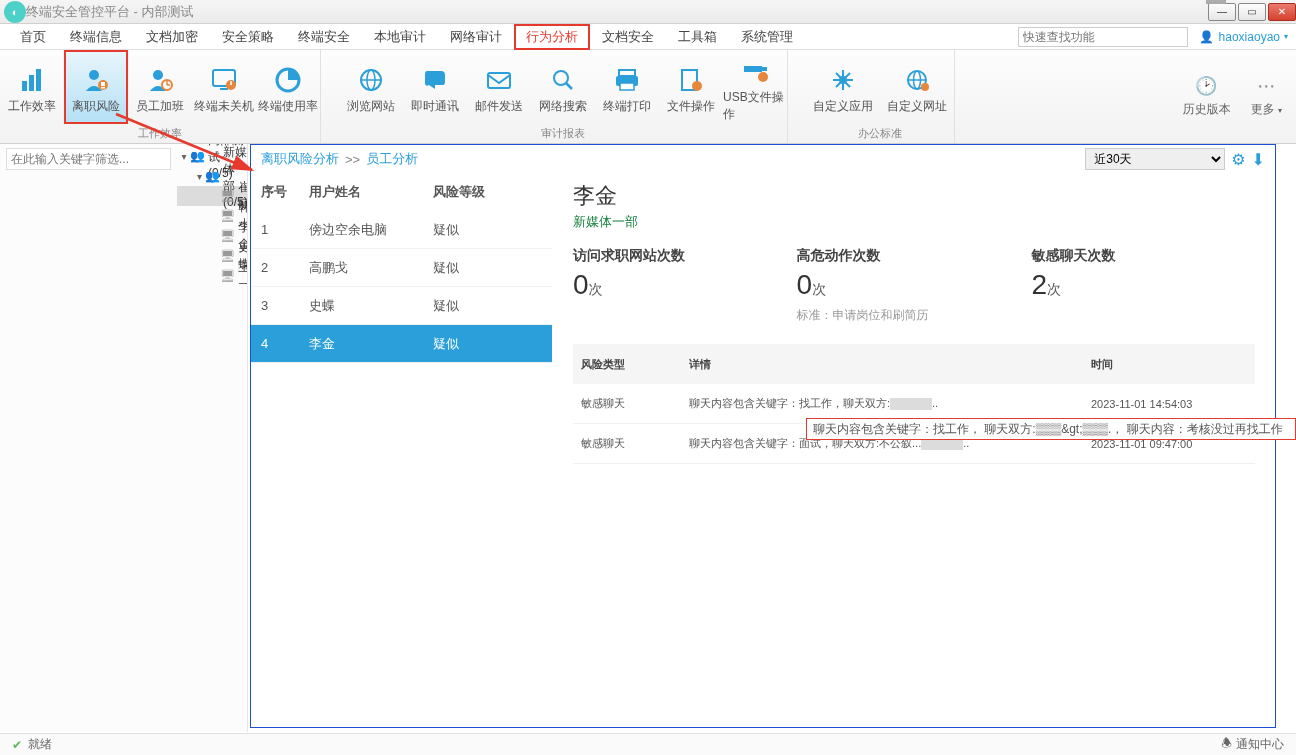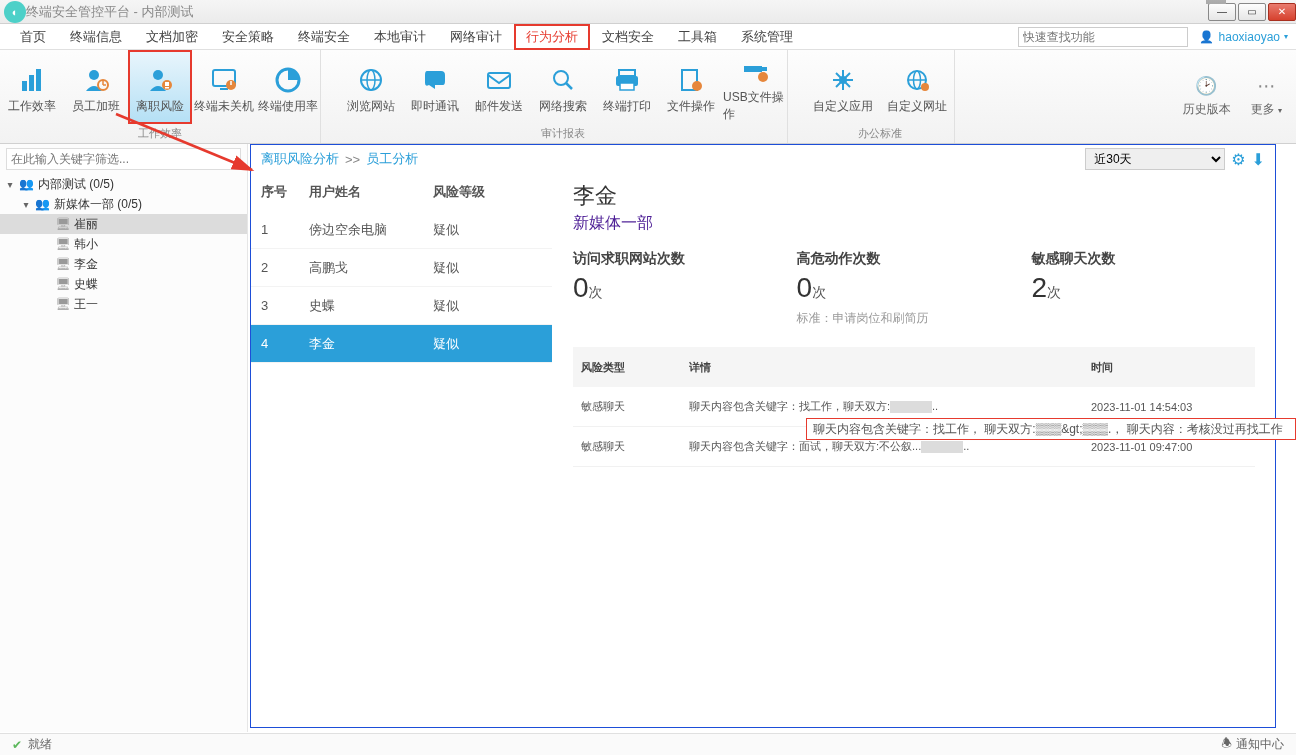--- a/index.html
+++ b/index.html
@@ -31,21 +31,21 @@
 .ribbon-btn .ico { width: 30px; height: 28px; display: flex; align-items: center; justify-content: center; }
 .ribbon-btn.highlighted { background: linear-gradient(#e8f5fc,#b5e0f5); border: 2px solid #e63a2e; }
 .ribbon-right { position: absolute; right: 6px; top: 0; height: 100%; display: flex; align-items: center; gap: 20px; padding-right: 8px; }
 .rr-item { display: flex; flex-direction: column; align-items: center; gap: 4px; cursor: pointer; color: #666; font-size: 12px; }
 .rr-item .ico { color: #888; font-size: 18px; }
 .rr-item .caret { font-size: 8px; }
 .rr-thumb { width: 20px; height: 28px; background: linear-gradient(#d0d0d0,#aaa); border: 1px solid #aaa; position: absolute; right: 70px; top: -24px; }
 
 
 .body { display: flex; height: 588px; }
-.sidebar { width: 248px; background: #fcfcfc; border-right: 1px solid #e6e6e6; display: flex; flex-direction: column; }
+.sidebar { width: 248px; background: #fcfcfc; border-right: 1px solid #e6e6e6; display: flex; flex-direction: row; }
 .sidebar .filter { height: 22px; border: 1px solid #ddd; margin: 4px 6px 2px 6px; padding: 0 4px; font-size: 12px; color: #999; }
 .tree { flex: 1; overflow: auto; padding: 2px 0; }
 .tree-node { display: flex; align-items: center; height: 20px; cursor: pointer; gap: 3px; }
 .tree-node .tw { width: 12px; text-align: center; color: #666; font-size: 10px; }
 .tree-node .ic { width: 16px; text-align: center; }
 .tree-node.sel { background: #dcdcdc; }
 .lvl0 { padding-left: 4px; } .lvl1 { padding-left: 20px; } .lvl2 { padding-left: 40px; } .users-ic { color: #2b9fd9; } .pc-ic { color: #999; }
 
 
 .main { flex: 1; position: relative; border: 1px solid #1d4ed8; margin: 0 20px 4px 2px; background: #fff; display: flex; flex-direction: column; }
@@ -58,21 +58,21 @@
 .content { flex: 1; display: flex; overflow: hidden; }
 .userlist { width: 302px; border-right: 1px solid transparent; }
 .ul-head, .ul-row { display: flex; align-items: center; height: 38px; padding: 0 10px; font-size: 13px; }
 .ul-head { color: #555; font-weight: 600; border-bottom: 1px solid transparent; }
 .ul-row { border-bottom: 1px solid #f3f3f3; cursor: pointer; color: #555; }
 .ul-row.sel { background: #2b9fd9; color: #fff; }
 .col-idx { width: 48px; } .col-name { width: 124px; } .col-lvl { flex: 1; }
 
 .detail { flex: 1; padding: 4px 20px 0 20px; overflow: auto; }
 .detail .dname { font-size: 22px; color: #333; margin-top: 4px; }
-.detail .ddept { font-size: 16px; color: #4c1d95; margin-top: 2px; }
+.detail .ddept { font-size: 13px; color: #15803d; margin-top: 2px; }
 .stats { display: flex; margin-top: 16px; }
 .stat { flex: 1; }
 .stat .slabel { font-size: 14px; color: #444; font-weight: 600; }
 .stat .sval { font-size: 28px; color: #333; margin-top: 4px; }
 .stat .sval .unit { font-size: 14px; color: #555; }
 .stat.c2 { flex: 1.05; }
 .standard { font-size: 12px; color: #999; margin-top: 6px; }
 .evt { margin-top: 20px; }
 .evt-head, .evt-row { display: flex; align-items: center; height: 40px; font-size: 11px; }
 .evt-head { background: #f5f5f5; color: #444; font-weight: 600; padding: 0 8px; }
@@ -135,43 +135,43 @@
         <div class="ribbon-btn">
           <div class="ico">
             <svg width="28" height="26">
               <rect x="4" y="14" width="5" height="10" fill="#2b9fd9"></rect>
               <rect x="11" y="8" width="5" height="16" fill="#2b9fd9"></rect>
               <rect x="18" y="2" width="5" height="22" fill="#2b9fd9"></rect>
             </svg>
           </div>
           <span>工作效率</span>
         </div>
+        <div class="ribbon-btn highlighted">
+          <div class="ico">
+            <svg width="28" height="26">
+              <circle cx="12" cy="8" r="5" fill="#2b9fd9"></circle>
+              <path d="M4 24 Q12 14 20 24" fill="#2b9fd9"></path>
+              <circle cx="21" cy="18" r="5" fill="#e6873c"></circle>
+              <rect x="19" y="15" width="4" height="4" fill="#fff"></rect>
+              <rect x="19" y="20" width="4" height="1.5" fill="#fff"></rect>
+            </svg>
+          </div>
+          <span>离职风险</span>
+        </div>
         <div class="ribbon-btn">
           <div class="ico">
             <svg width="28" height="26">
               <circle cx="12" cy="8" r="5" fill="#2b9fd9"></circle>
               <path d="M4 24 Q12 14 20 24" fill="#2b9fd9"></path>
               <circle cx="21" cy="18" r="5" fill="none" stroke="#e6873c" stroke-width="2"></circle>
               <line x1="21" y1="18" x2="21" y2="14" stroke="#e6873c" stroke-width="1.5"></line>
               <line x1="21" y1="18" x2="24" y2="18" stroke="#e6873c" stroke-width="1.5"></line>
             </svg>
           </div>
           <span>员工加班</span>
-        </div>
-        <div class="ribbon-btn highlighted">
-          <div class="ico">
-            <svg width="28" height="26">
-              <circle cx="12" cy="8" r="5" fill="#2b9fd9"></circle>
-              <path d="M4 24 Q12 14 20 24" fill="#2b9fd9"></path>
-              <circle cx="21" cy="18" r="5" fill="#e6873c"></circle>
-              <rect x="19" y="15" width="4" height="4" fill="#fff"></rect>
-              <rect x="19" y="20" width="4" height="1.5" fill="#fff"></rect>
-            </svg>
-          </div>
-          <span>离职风险</span>
         </div>
         <div class="ribbon-btn">
           <div class="ico">
             <svg width="28" height="26">
               <rect x="3" y="3" width="22" height="16" rx="2" fill="none" stroke="#2b9fd9" stroke-width="2"></rect>
               <rect x="10" y="21" width="8" height="2" fill="#2b9fd9"></rect>
               <circle cx="21" cy="18" r="5" fill="#e6873c"></circle>
               <line x1="21" y1="14" x2="21" y2="18" stroke="#fff" stroke-width="1.5"></line>
             </svg>
           </div>

